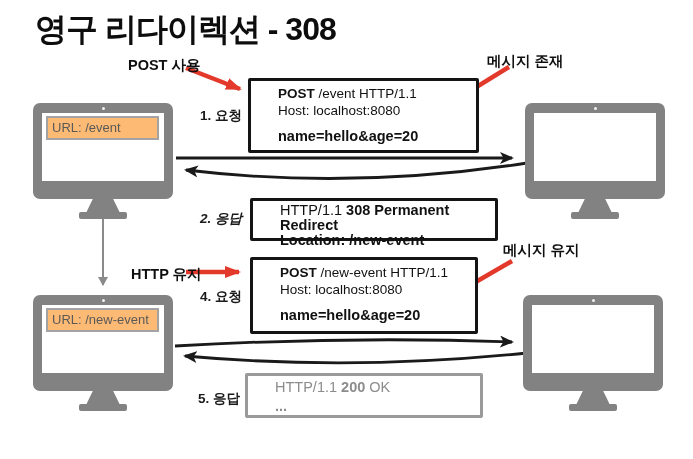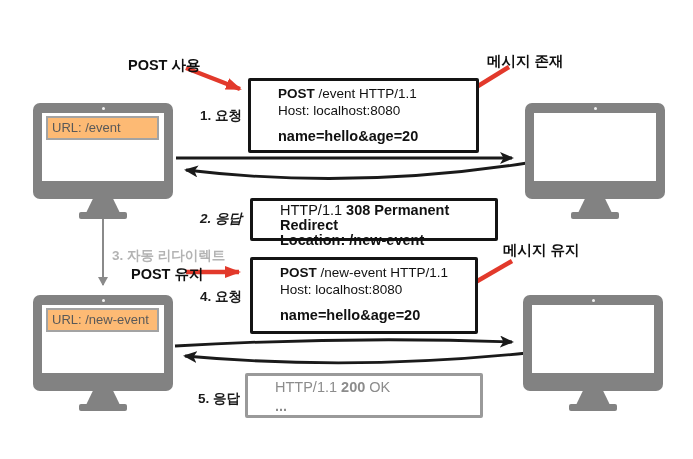--- a/index.html
+++ b/index.html
@@ -100,20 +100,21 @@
     white-space: nowrap;
   }
   .callout.muted { color: #b3b3b3; font-size: 13.5px; }
   #arrow-layer { left: 0; top: 0; pointer-events: none; }
 </style>
 </head>
 <body>
 
 <div id="canvas">
 
+  <div id="title" class="abs">영구 리다이렉션 - 308</div>
 
   <svg id="arrow-layer" class="abs" width="693" height="459" viewBox="0 0 693 459">
     <defs>
       <marker id="mk-black" markerUnits="userSpaceOnUse" markerWidth="14" markerHeight="12" refX="12" refY="6" orient="auto">
         <path d="M0,0 L14,6 L0,12 L3.5,6 Z" fill="#1a1a1a"></path>
       </marker>
       <marker id="mk-gray" markerUnits="userSpaceOnUse" markerWidth="10" markerHeight="10" refX="8" refY="5" orient="auto">
         <path d="M0,0 L9,5 L0,10 Z" fill="#8a8a8a"></path>
       </marker>
       <marker id="mk-red" markerUnits="userSpaceOnUse" markerWidth="17" markerHeight="12" refX="14" refY="6" orient="auto">
@@ -174,22 +175,21 @@
     <div class="frame">
       <div class="camera-dot"></div>
       <div class="screen"></div>
     </div>
     <div class="neck"></div>
     <div class="base"></div>
   </div>
 
   <div class="abs callout" style="left:487px; top:52px;">메시지 존재</div>
   <div class="abs callout" style="left:128px; top:56px;">POST 사용</div>
-  <div class="abs callout muted" style="left:112px; top:247px;">3. 자동 리다이렉트</div>
-  <div class="abs callout" style="left:131px; top:265px;">POST 유지</div>
+  <div class="abs callout" style="left:131px; top:265px;">HTTP 유지</div>
   <div class="abs callout" style="left:503px; top:241px;">메시지 유지</div>
 
   <div class="abs step-label" style="left:157px; top:107px;">1. 요청</div>
   <div class="abs step-label" style="left:157px; top:210px;font-style:italic;">2. 응답</div>
   <div class="abs step-label" style="left:157px; top:288px;">4. 요청</div>
   <div class="abs step-label" style="left:155px; top:390px;">5. 응답</div>
 
   <div class="abs http-box" style="left:248px; top:78px; width:231px; height:75px;">
     <div class="http-line"><span class="b">POST</span><span> /event HTTP/1.1</span></div>
     <div class="http-line">Host: localhost:8080</div>

